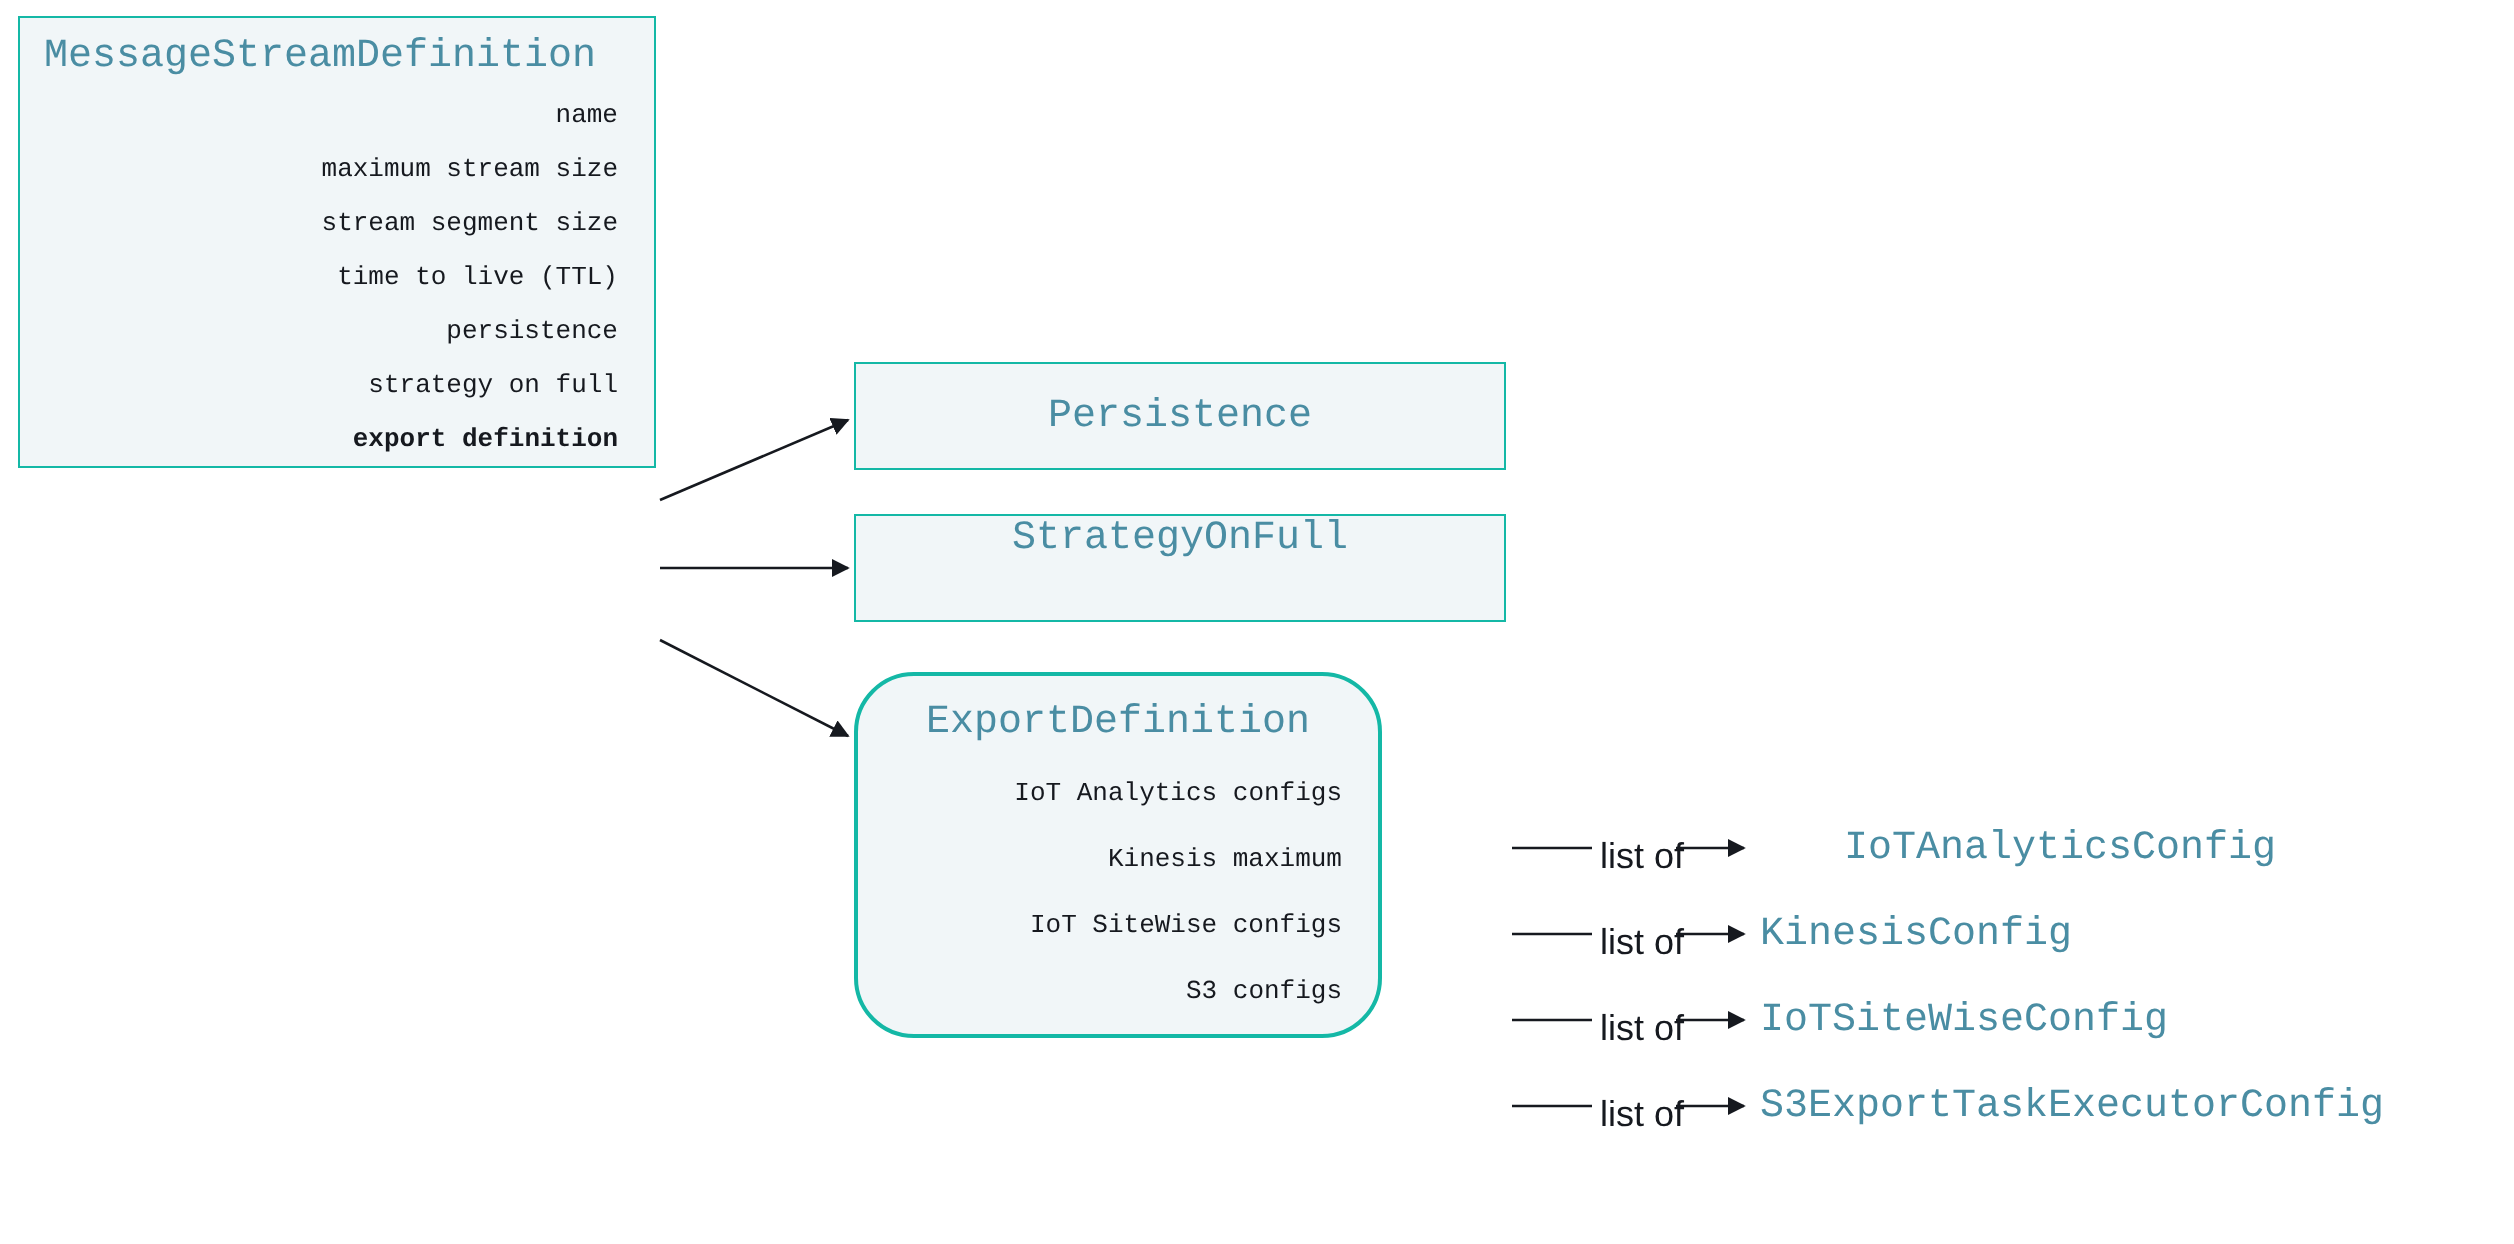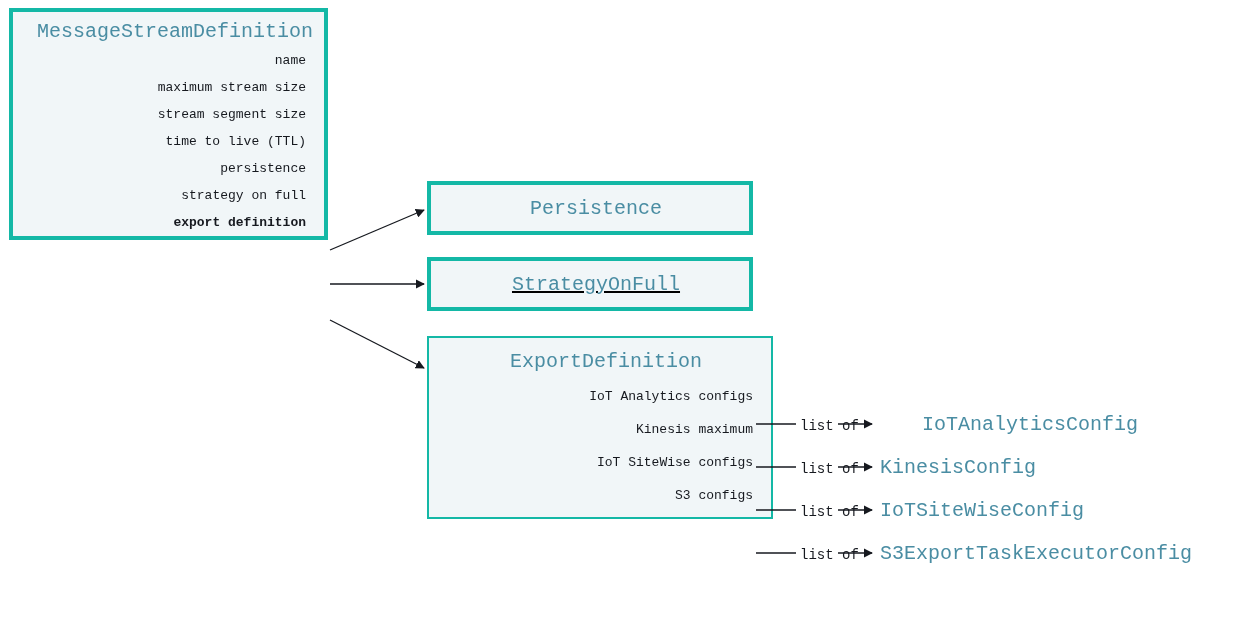--- a/index.html
+++ b/index.html
@@ -8,22 +8,21 @@
     padding: 0;
     width: 1257px;
     height: 622px;
     background: #ffffff;
     font-family: "Consolas", "Monaco", "Courier New", monospace;
     position: relative;
   }
   .box {
     position: absolute;
     background: #f1f6f8;
-    border: 4px solid #14b8a6;
-    padding-left: 12px;
+    border: 1px solid #14b8a6;
   }
   .box-thick {
     border-width: 2px;
   }
   .box-title {
     color: #4a8da3;
     font-size: 20px;
     padding: 8px 12px 4px 12px;
   }
   .box-title.center {
@@ -40,22 +39,22 @@
   }
   .type-label {
     position: absolute;
     color: #4a8da3;
     font-size: 20px;
     white-space: nowrap;
   }
   .listof-label {
     position: absolute;
     color: #16191f;
-    font-size: 14px;
-    font-family: Liberation Mono, monospace;
+    font-size: 18px;
+    font-family: Liberation Sans, sans-serif;
     white-space: nowrap;
   }
   svg.connectors {
     position: absolute;
     top: 0;
     left: 0;
     width: 1257px;
     height: 622px;
     pointer-events: none;
   }
@@ -71,25 +70,25 @@
   <div class="box-item">time to live (TTL)</div>
   <div class="box-item">persistence</div>
   <div class="box-item">strategy on full</div>
   <div class="box-item bold">export definition</div>
 </div>
 
 <div class="box" style="left:427px; top:181px; width:326px; height:54px; display:flex; align-items:center; justify-content:center;">
   <div class="box-title center" style="padding:0;">Persistence</div>
 </div>
 
-<div class="box" style="left:427px; top:257px; width:326px; height:54px; display:flex; align-items:center; justify-content:center;text-decoration:underline;">
+<div class="box" style="left:427px; top:257px; width:326px; height:54px; display:flex; justify-content:center;">
   <div class="box-title center" style="padding:0;">StrategyOnFull</div>
 </div>
 
-<div class="box box-thick" style="left:427px; top:336px; width:346px;">
+<div class="box box-thick" style="left:427px; top:336px; width:264px;border-radius:30px;">
   <div class="box-title center" style="padding-top:12px;">ExportDefinition</div>
   <div class="box-item" style="padding-top:12px;">IoT Analytics configs</div>
   <div class="box-item" style="padding-top:12px;">Kinesis maximum</div>
   <div class="box-item" style="padding-top:12px;">IoT SiteWise configs</div>
   <div class="box-item" style="padding-top:12px; padding-bottom:14px;">S3 configs</div>
 </div>
 
 <div class="listof-label" style="left:800px; top:418px;">list of</div>
 <div class="type-label" style="left:880px; top:413px;margin-left:42px;">IoTAnalyticsConfig</div>
 

